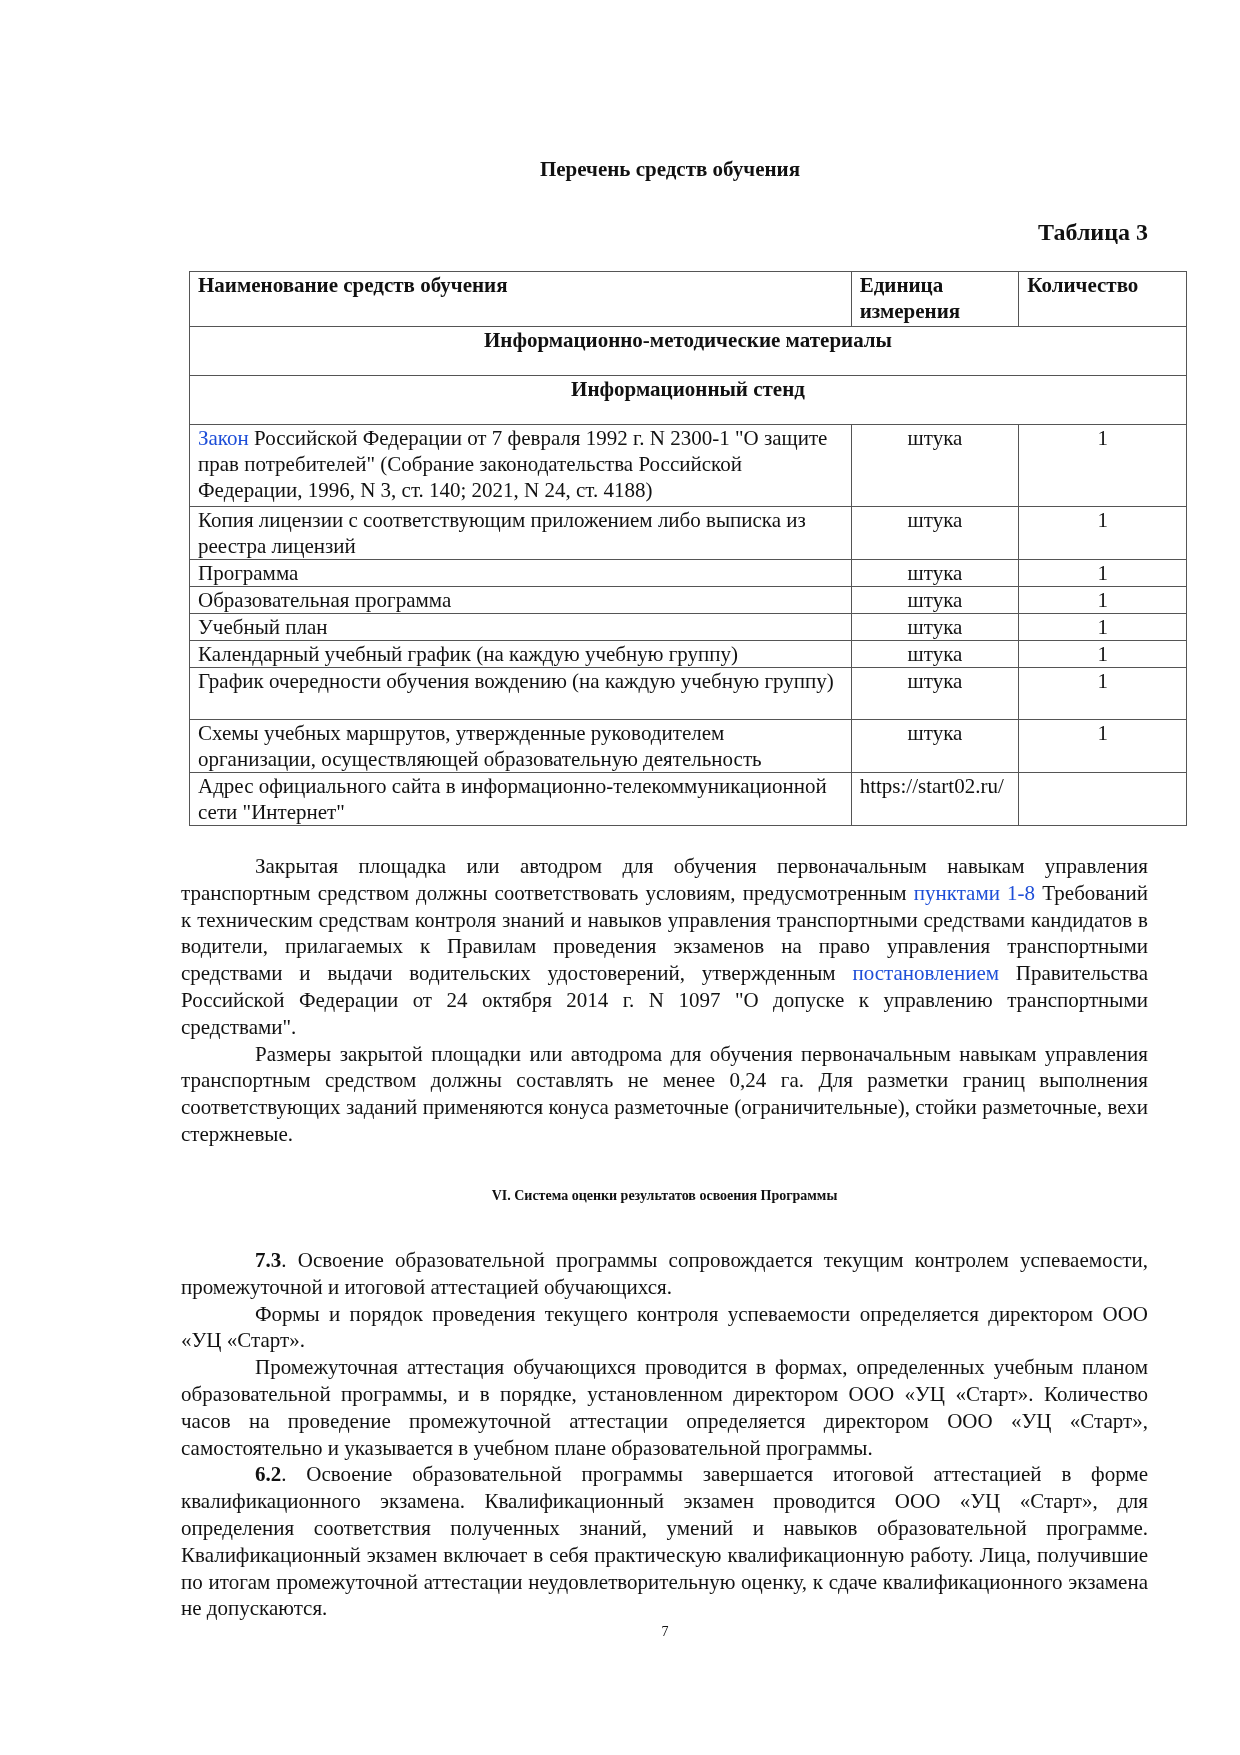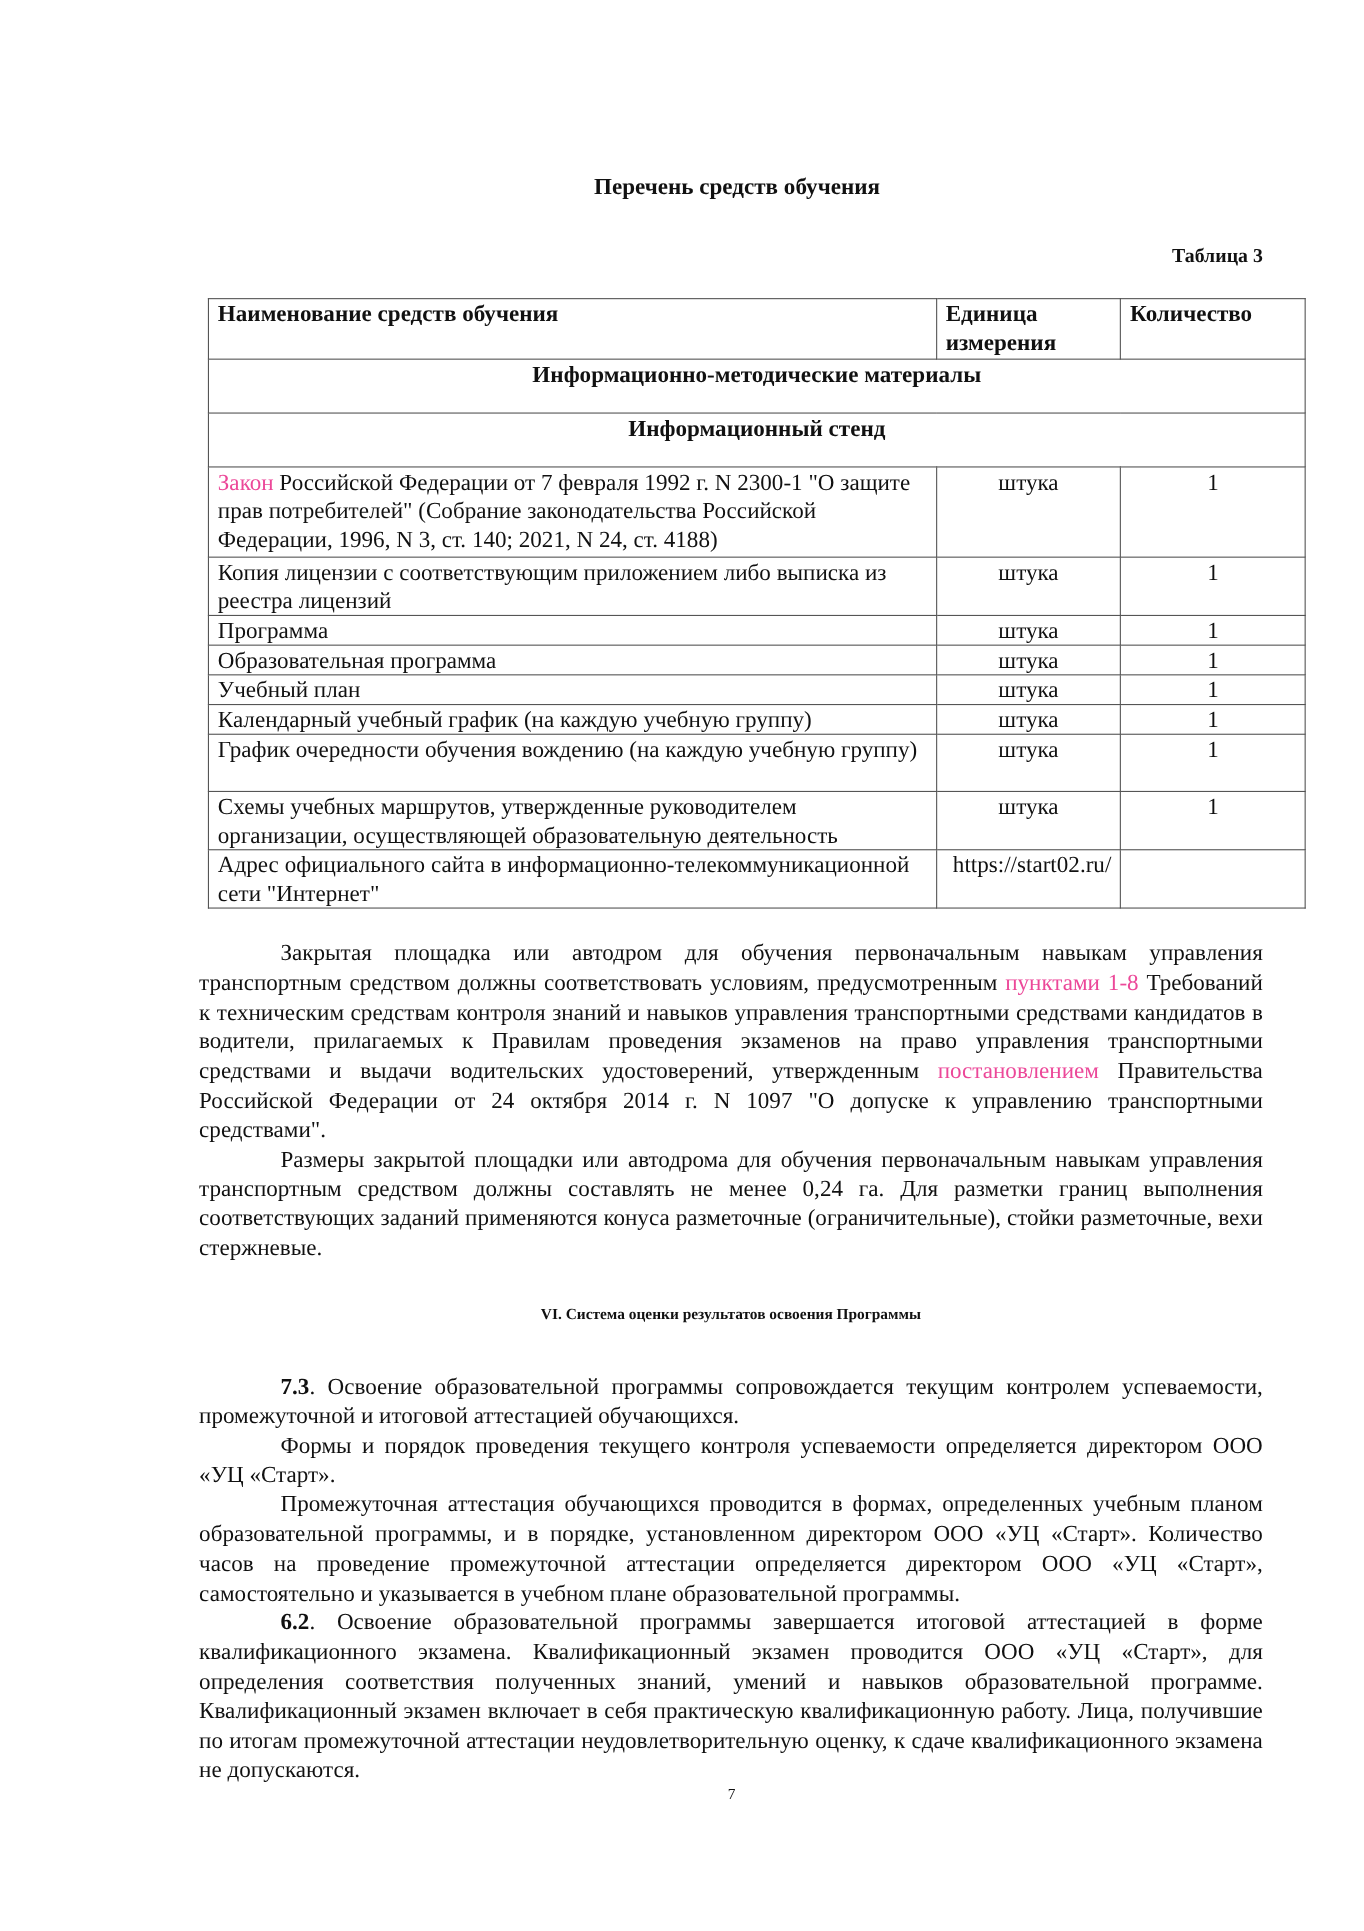--- a/index.html
+++ b/index.html
@@ -1,31 +1,31 @@
 <!DOCTYPE html>
 <html><head>
 <meta charset="utf-8">
 <style>
   html, body { margin: 0; padding: 0; background: #ffffff; }
   body { width: 1240px; height: 1755px; position: relative; overflow: hidden;
          font-family: "Liberation Serif", "DejaVu Serif", serif; color: #111; }
   .abs { position: absolute; }
   .title { left: 0; width: 1340px; top: 155px; text-align: center; font-weight: bold; font-size: 21px; line-height: 28px; }
-  .table-caption { right: 92px; top: 218px; font-weight: bold; font-size: 18px; line-height: 28px; }
+  .table-caption { right: 92px; top: 218px; font-weight: bold; font-size: 24px; line-height: 28px; }
   table.tbl { position: absolute; left: 189px; top: 271px; width: 998px; border-collapse: collapse; font-size: 21px; line-height: 26px; }
   table.tbl td, table.tbl th { border: 1.5px solid #555; padding: 0 8px; vertical-align: top; }
   table.tbl th { font-weight: bold; text-align: left; padding-top: 0; }
   .c1 { width: 648px; }
   .c2 { width: 151px; text-align: center; }
   .c3 { width: 151px; text-align: center; }
   .hdr-row { height: 55px; }
   .sec-row td { text-align: center; font-weight: bold; vertical-align: middle; height: 48px; }
   .r-3 { height: 82px; } .r-2 { height: 52px; } .r-1 { height: 27px; }
-  .link { color: #ec4899; }
-  .url-cell { text-align: right; word-break: break-all; }
+  .link { color: #1d4ed8; }
+  .url-cell { text-align: left; word-break: break-all; }
   .body-text { left: 181px; width: 967px; font-size: 21px; line-height: 26.8px; text-align: justify; }
   .para { margin: 0; text-indent: 74px; }
   .section-heading { left: 181px; width: 967px; top: 1182px; text-align: center; font-weight: bold; font-size: 14px; line-height: 28px; }
   .page-number { left: 0; width: 1330px; top: 1624px; text-align: center; font-size: 14px; }
   b { font-weight: bold; }
 </style>
 </head>
 <body>
 
 <div class="abs title">Перечень средств обучения</div>

